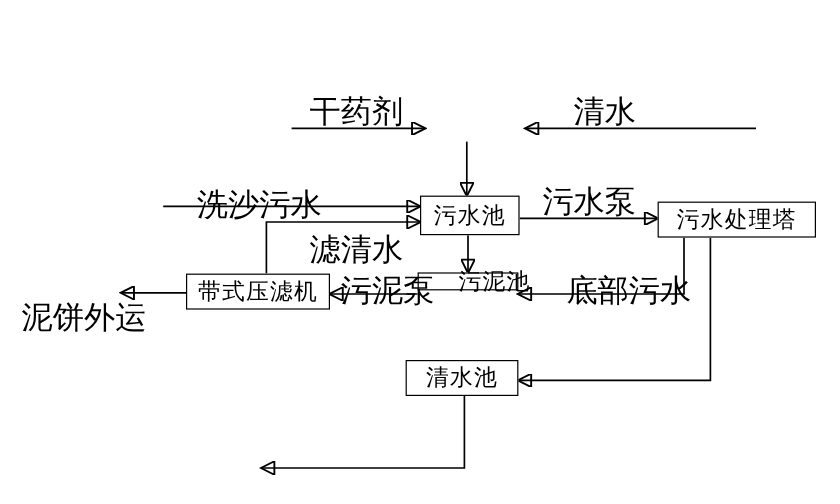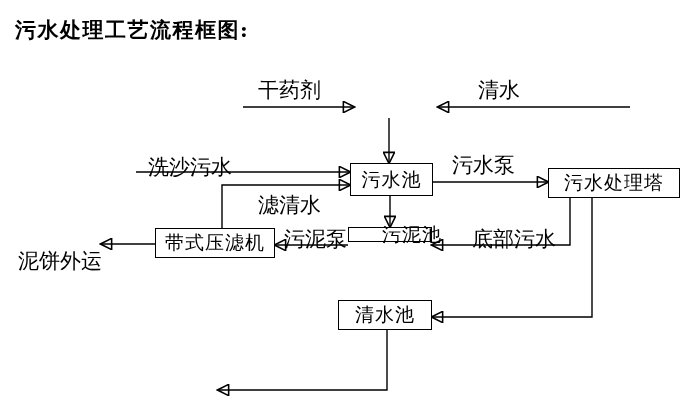--- a/index.html
+++ b/index.html
@@ -29,21 +29,21 @@
     display: flex;
     align-items: center;
     justify-content: center;
     font-size: 19px;
     letter-spacing: 1px;
     white-space: nowrap;
     z-index: 2;
   }
   .lbl {
     position: absolute;
-    font-size: 21px;
+    font-size: 26px;
     white-space: nowrap;
     z-index: 3;
     background: transparent;
   }
   svg.connectors {
     position: absolute;
     left: 0; top: 0;
     width: 700px; height: 420px;
     z-index: 1;
   }
@@ -51,21 +51,20 @@
     fill: none;
     stroke: #000000;
     stroke-width: 1.4;
   }
 </style>
 </head>
 <body>
 
 <div class="page">
 
-  <div class="title">污水处理工艺流程框图:</div>
 
   <svg class="connectors" viewBox="0 0 700 420" xmlns="http://www.w3.org/2000/svg">
     <defs>
       <marker id="arrow" viewBox="0 0 10 10" refX="9.5" refY="5" markerWidth="10" markerHeight="8" orient="auto">
         <path d="M0,0 L10,5 L0,10 Z" fill="#000000" stroke="none"></path>
       </marker>
     </defs>
     <path d="M243 107 H354" marker-end="url(#arrow)"></path>
     <path d="M630 107 H438" marker-end="url(#arrow)"></path>
     <path d="M389 118 V163" marker-end="url(#arrow)"></path>
@@ -81,20 +80,20 @@
   </svg>
 
   <div class="node" style="left:350px; top:163px; width:83px; height:33px;">污水池</div>
   <div class="node" style="left:548px; top:168px; width:132px; height:30px;">污水处理塔</div>
   <div class="node" style="left:155px; top:228px; width:120px; height:30px;">带式压滤机</div>
   <div class="node" style="left:348px; top:227px; width:84px; height:15px;padding-left:44px;">污泥池</div>
   <div class="node" style="left:338px; top:300px; width:94px; height:30px;">清水池</div>
 
   <div class="lbl" style="left:258px; top:76px;">干药剂</div>
   <div class="lbl" style="left:478px; top:76px;">清水</div>
-  <div class="lbl" style="left:148px; top:153px;">洗沙污水</div>
+  <div class="lbl" style="left:164px; top:153px;">洗沙污水</div>
   <div class="lbl" style="left:452px; top:151px;">污水泵</div>
   <div class="lbl" style="left:258px; top:191px;">滤清水</div>
   <div class="lbl" style="left:472px; top:225px;">底部污水</div>
   <div class="lbl" style="left:284px; top:225px;">污泥泵</div>
   <div class="lbl" style="left:18px; top:213px;margin-top:34px;">泥饼外运</div>
 
 </div>
 
 </body></html>

